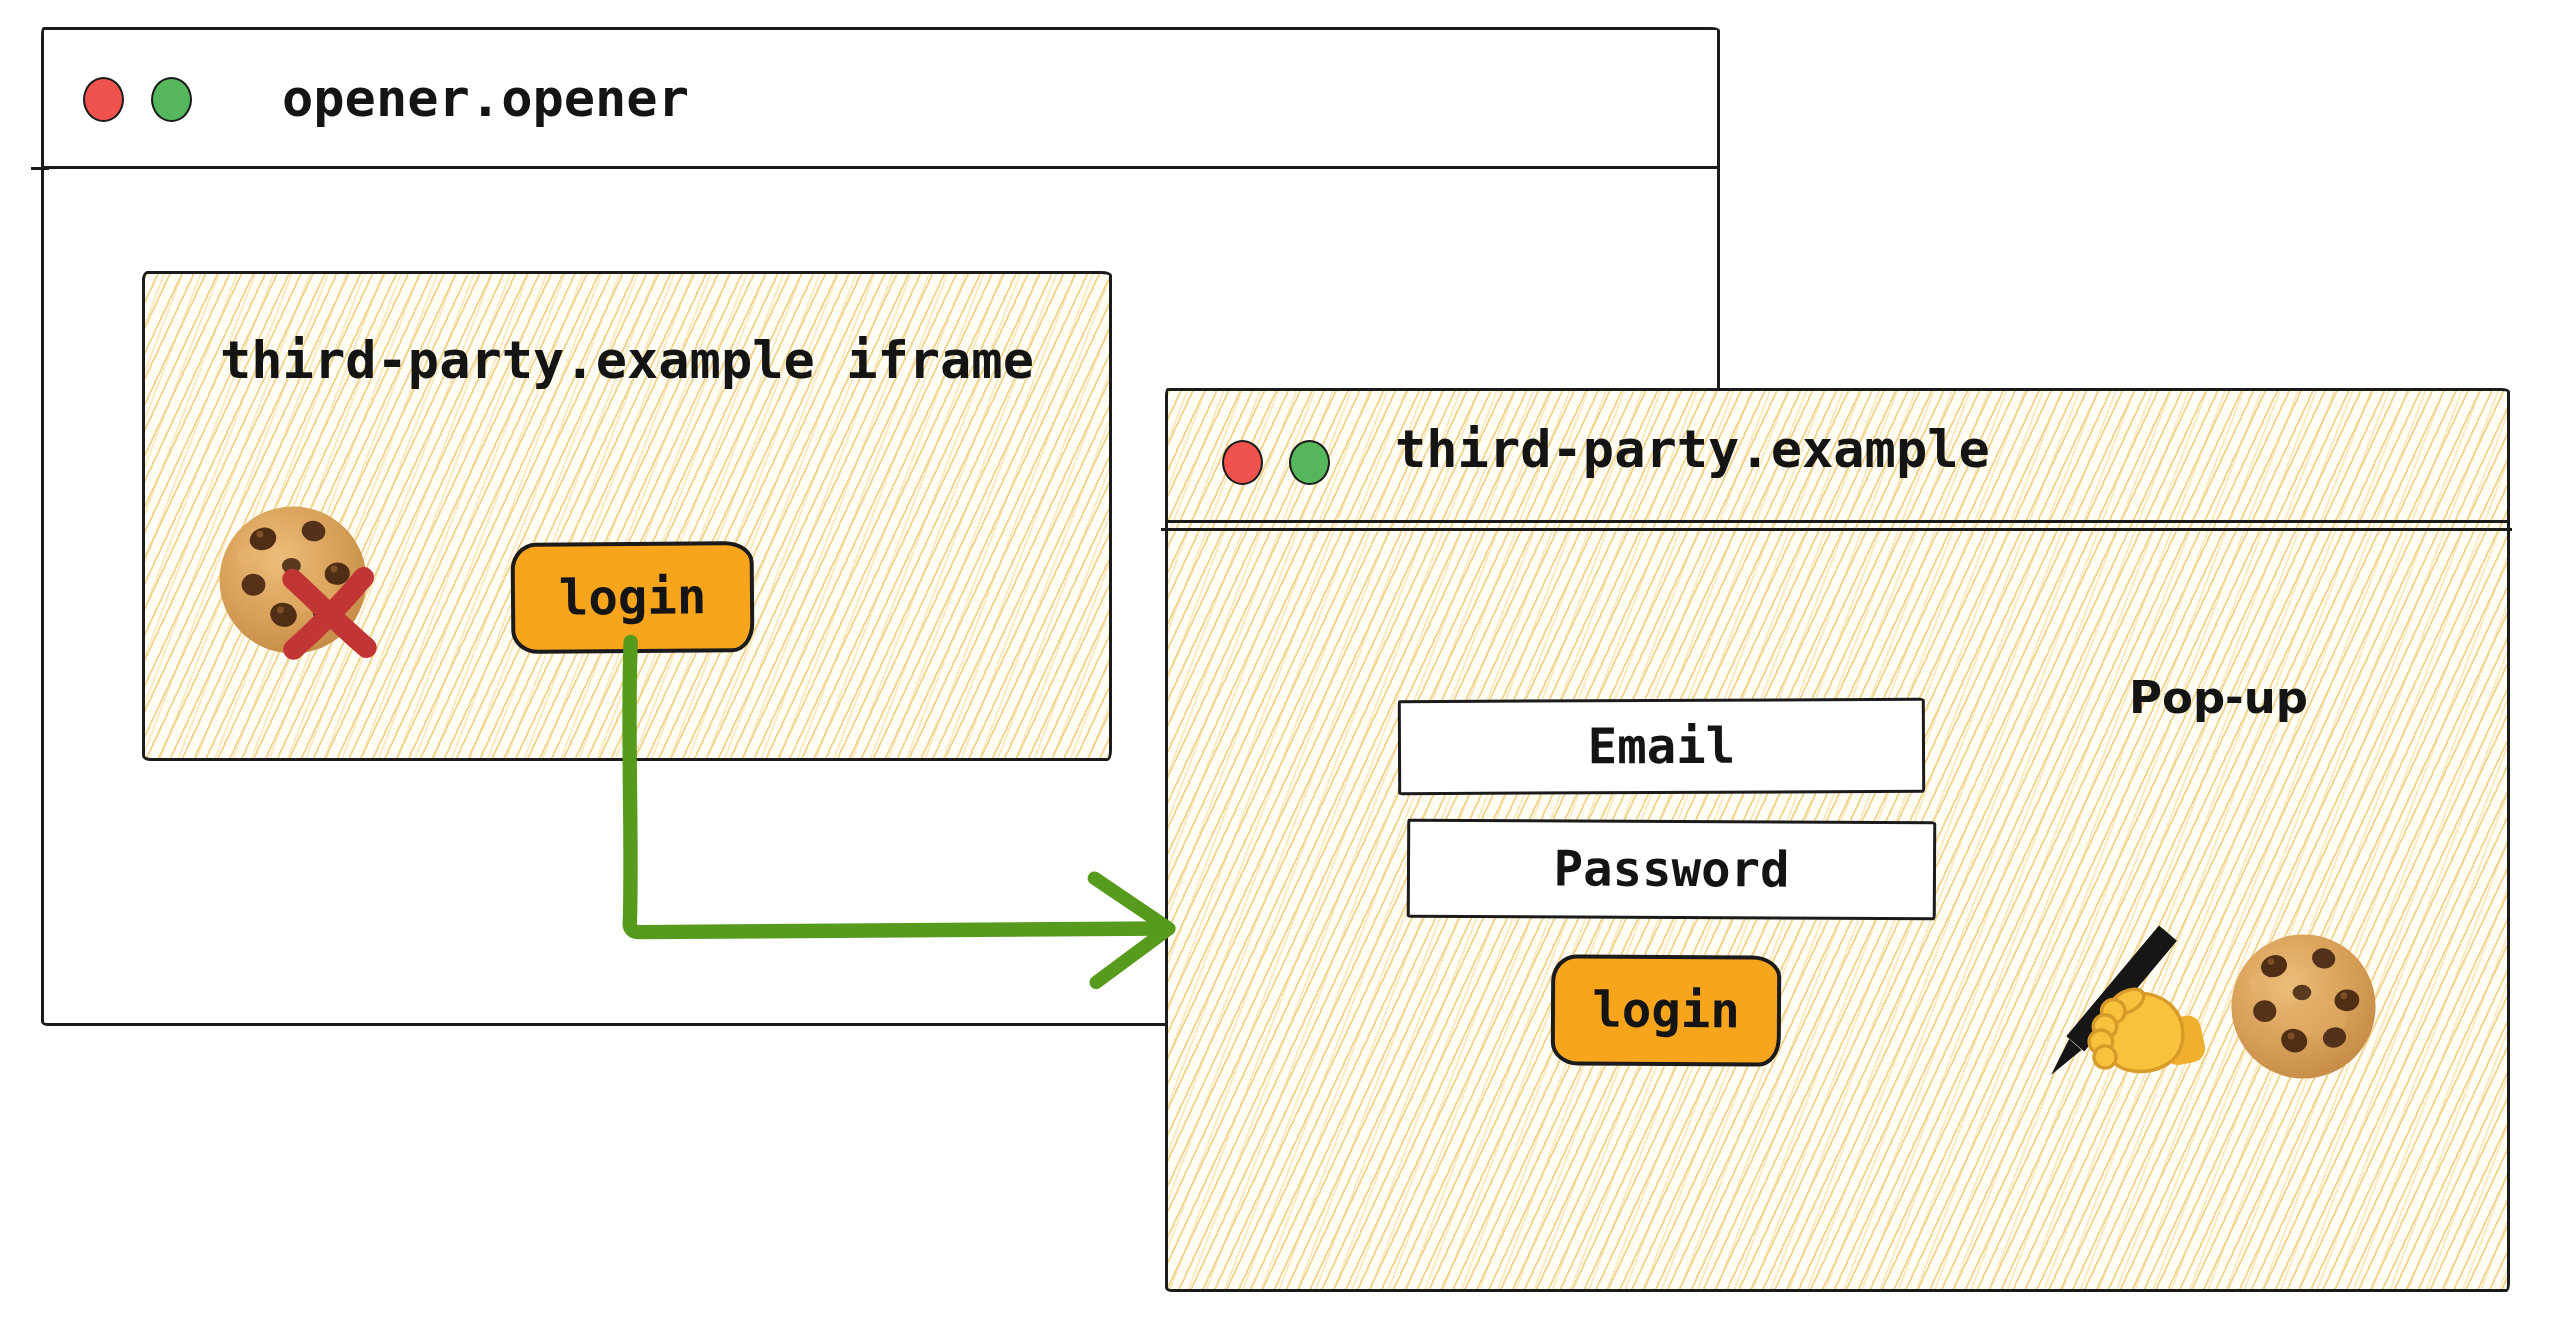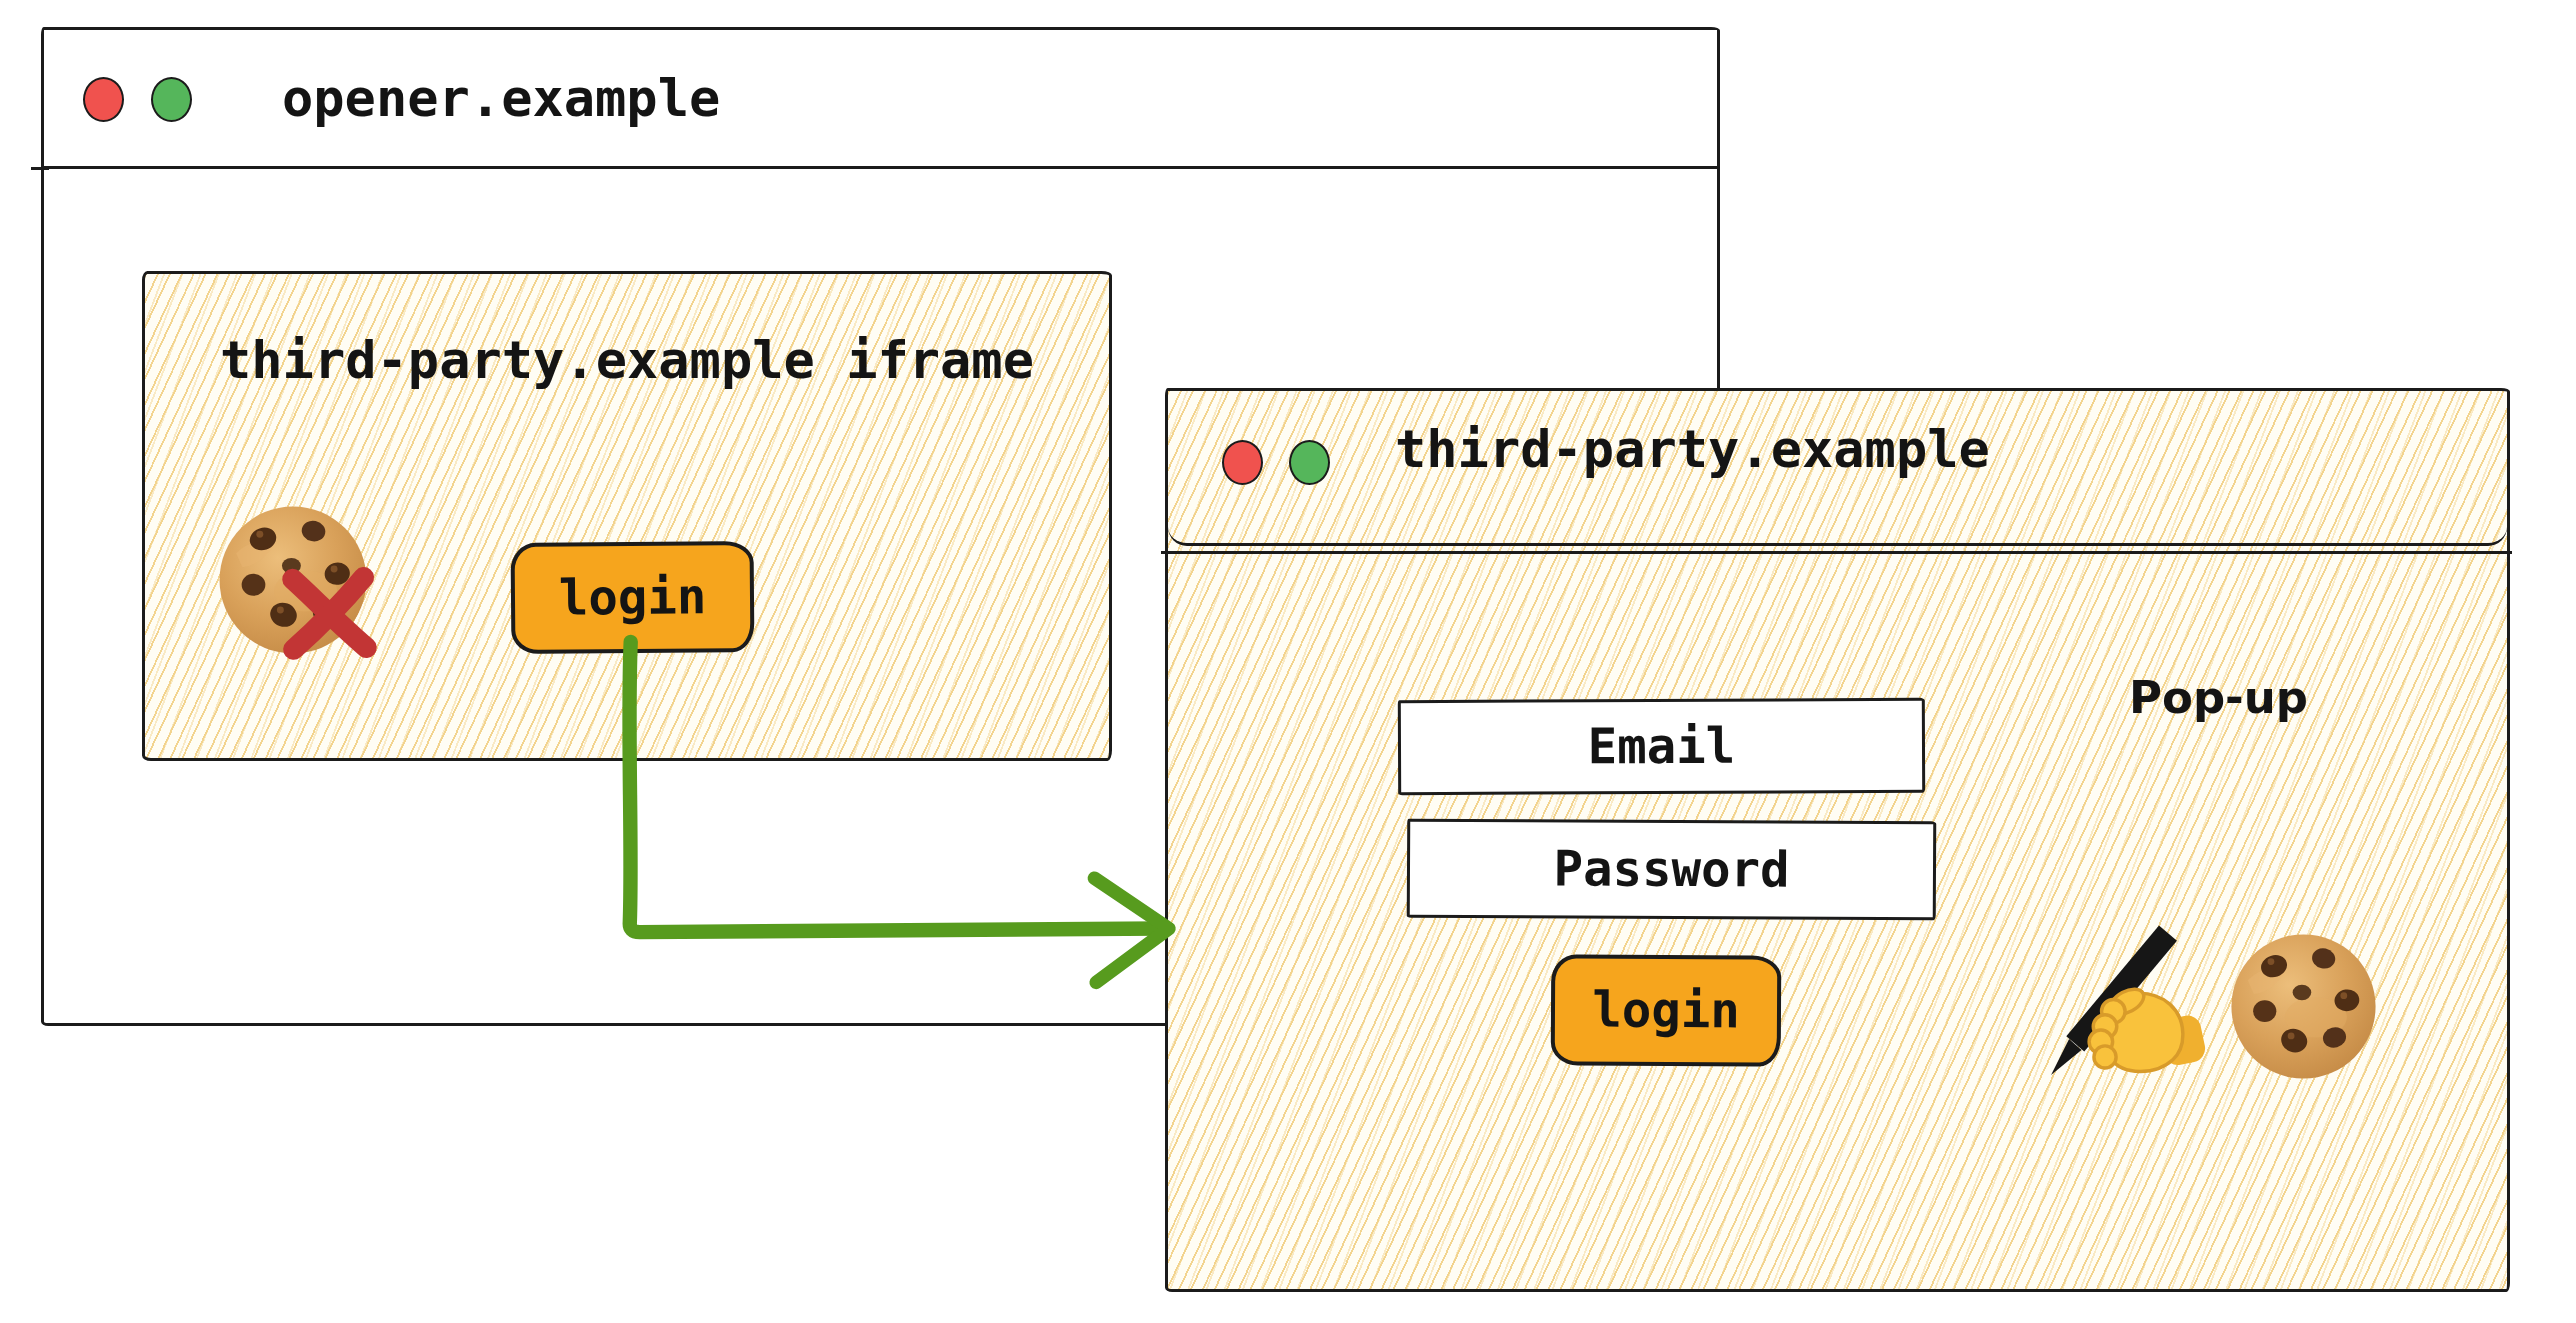--- a/index.html
+++ b/index.html
@@ -53,21 +53,21 @@
 
   .login-btn{position:absolute;display:flex;align-items:center;justify-content:center;
     background:var(--orange);border:4.5px solid var(--ink);
     border-radius:25px 29px 21.6px 27px / 27px 21.6px 29px 23.4px;
     font-size:49px;font-weight:bold;color:#141414;cursor:pointer;
     font-family:"DejaVu Sans Mono","Liberation Mono",monospace;}
   #iframe-login{left:366px;top:268px;width:243px;height:111px;transform:rotate(-0.5deg);}
 
   
   #popup{left:1165px;top:388px;width:1345px;height:904px;z-index:4;}
-  #popup .titlebar{height:155px;background:transparent;border-radius:19px;}
+  #popup .titlebar{height:132px;background:transparent;}
   #popup .light.red{left:54px;top:49px;}
   #popup .light.green{left:121px;top:49px;}
   #popup .win-title{left:227px;top:0;line-height:117px;}
   #popup-label{position:absolute;left:949px;top:280px;font-size:45px;white-space:nowrap;}
 
   .sketch-input{position:absolute;display:block;background:#ffffff;border:3.6px solid var(--ink);
     border-radius:1.8px 5.4px 2.7px 4.5px / 4.5px 2.7px 5.4px 1.8px;text-align:center;
     font-family:"DejaVu Sans Mono","Liberation Mono",monospace;font-weight:bold;
     font-size:49px;color:#141414;outline:none;}
   .sketch-input::placeholder{color:#141414;opacity:1;}
@@ -111,21 +111,21 @@
         <circle cx="42" cy="69" r="2.2" fill="#7d4f27"></circle>
       </g>
     </defs>
   </svg>
 
   <section class="window" id="opener">
     <header class="titlebar">
       <span class="stub"></span>
       <span class="light red"></span>
       <span class="light green"></span>
-      <span class="win-title mono">opener.example</span>
+      <span class="win-title mono">opener.opener</span>
     </header>
 
     <div class="iframe-box hatch" id="iframe-box">
       <span class="mono" id="iframe-label">third-party.example iframe</span>
 
       <svg id="iframe-cookie" viewBox="0 0 100 100">
         <use href="#cookie-shape"></use>
       </svg>
 
       <svg id="iframe-cross" viewBox="0 0 130 130">

